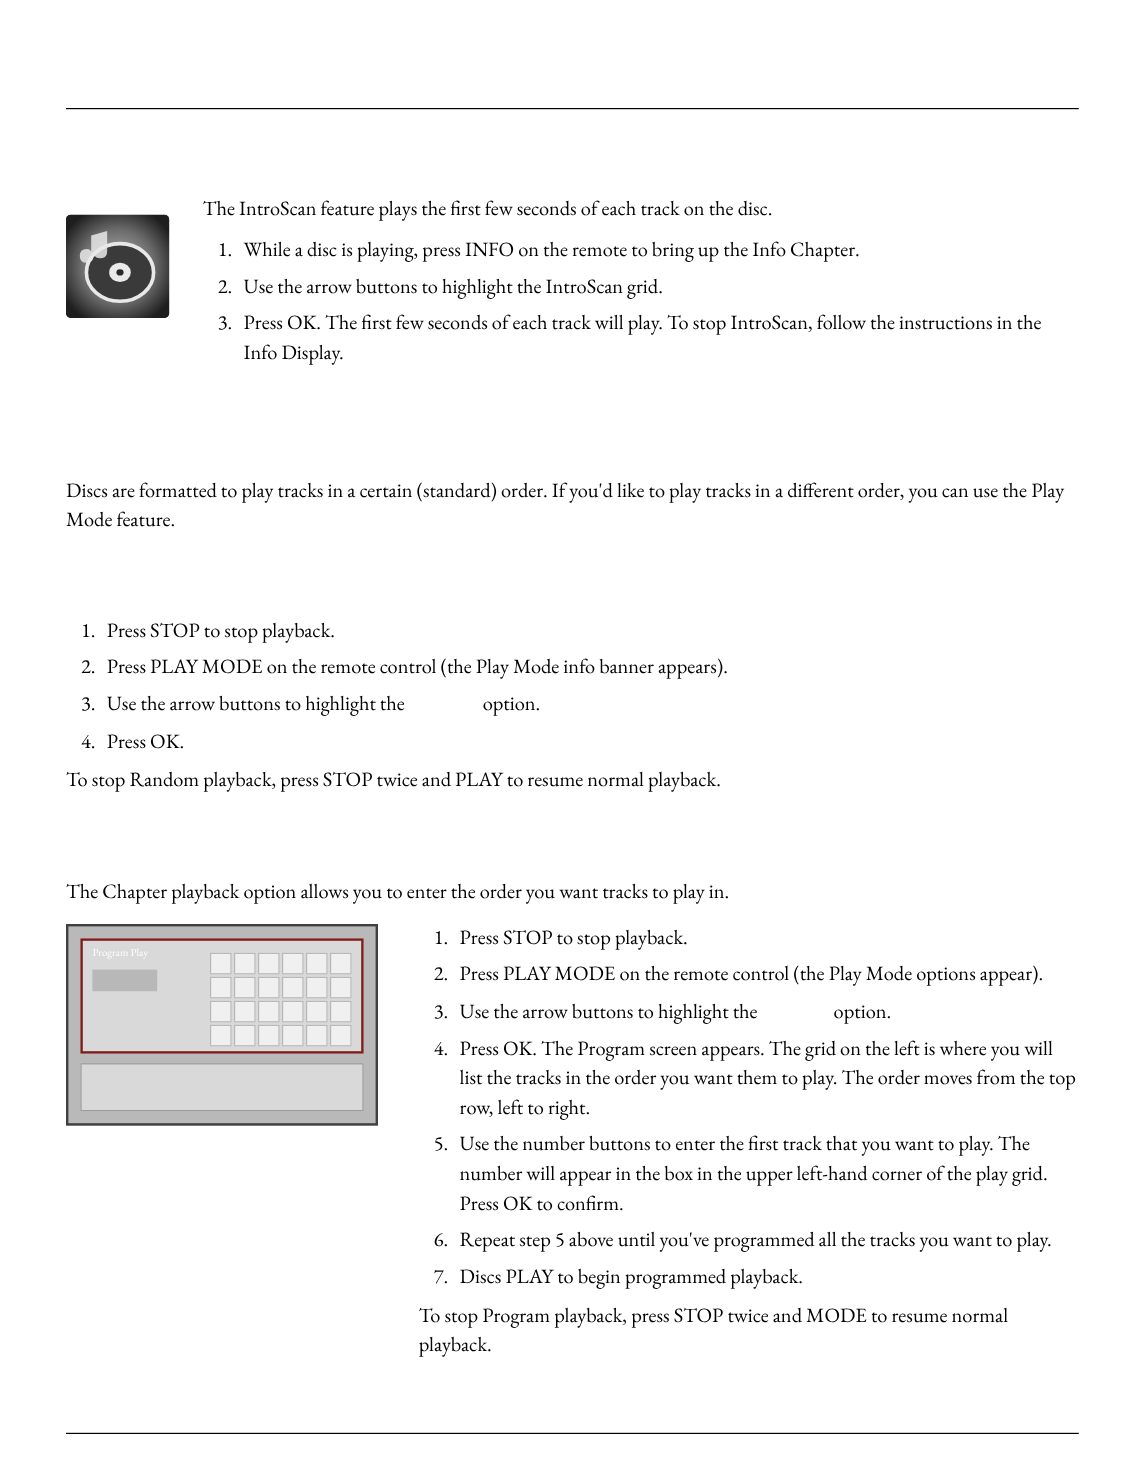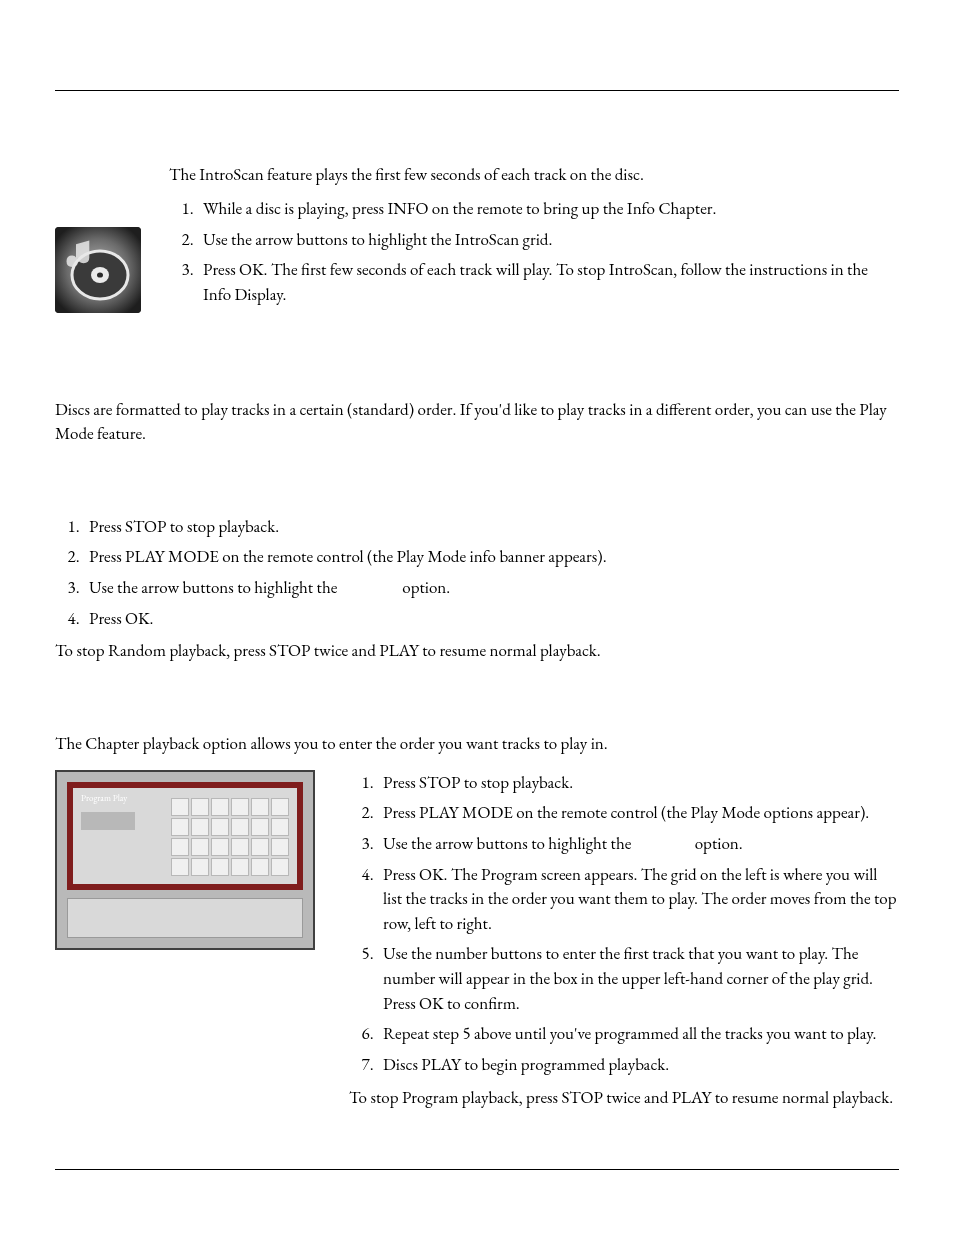--- a/index.html
+++ b/index.html
@@ -28,21 +28,21 @@
   }
   hr.top-rule {
     border: none;
     border-top: 1.5px solid #000;
     margin: 0 0 40px 0;
   }
 
   
   .intro-block {
     display: flex;
-    align-items: flex-end;
+    align-items: center;
     gap: 28px;
     margin-bottom: 50px;
   }
   .cd-icon-wrap {
     width: 86px;
     height: 86px;
     flex: 0 0 86px;
     background: radial-gradient(circle at 50% 50%, #8c8c8c 0%, #2b2b2b 100%);
     position: relative;
     border-radius: 4px;
@@ -109,22 +109,22 @@
     flex: 0 0 260px;
   }
   .program-fig .panel {
     border: 2px solid #404040;
     background: #b9b9b9;
     padding: 10px 10px 10px 10px;
     box-sizing: border-box;
   }
   .panel-top {
     background: #d9d9d9;
-    border: 6px solid #7f1d1d;
-    height: 108px;
+    border: 2px solid #7f1d1d;
+    height: 96px;
     position: relative;
     margin-bottom: 8px;
     box-sizing: border-box;
     padding-left: 32px;
   }
   .panel-top .btn-solid {
     position: absolute;
     left: 8px; top: 24px;
     width: 54px; height: 18px;
     background: #b8b8b8;
@@ -281,21 +281,21 @@
         <li>Press STOP to stop playback.</li>
         <li>Press PLAY MODE on the remote control (the Play Mode options appear).</li>
         <li>
           <span>Use the arrow buttons to highlight the </span><span class="hidden-inline">Program</span><span> option.</span>
         </li>
         <li>Press OK. The Program screen appears. The grid on the left is where you will list the tracks in the order you want them to play. The order moves from the top row, left to right.</li>
         <li>Use the number buttons to enter the first track that you want to play. The number will appear in the box in the upper left-hand corner of the play grid. Press OK to confirm.</li>
         <li>Repeat step 5 above until you've programmed all the tracks you want to play.</li>
         <li>Discs PLAY to begin programmed playback.</li>
       </ol>
-      <p class="after-list">To stop Program playback, press STOP twice and PLAY to resume normal playback.</p>
+      <p class="after-list">To stop Program playback, press STOP twice and MODE to resume normal playback.</p>
     </div>
   </div>
 
   <hr class="bottom-rule">
   <div class="footer-row">
     <span>Chapter 3</span>
     <span class="pg">41</span>
   </div>
 
 </div>

